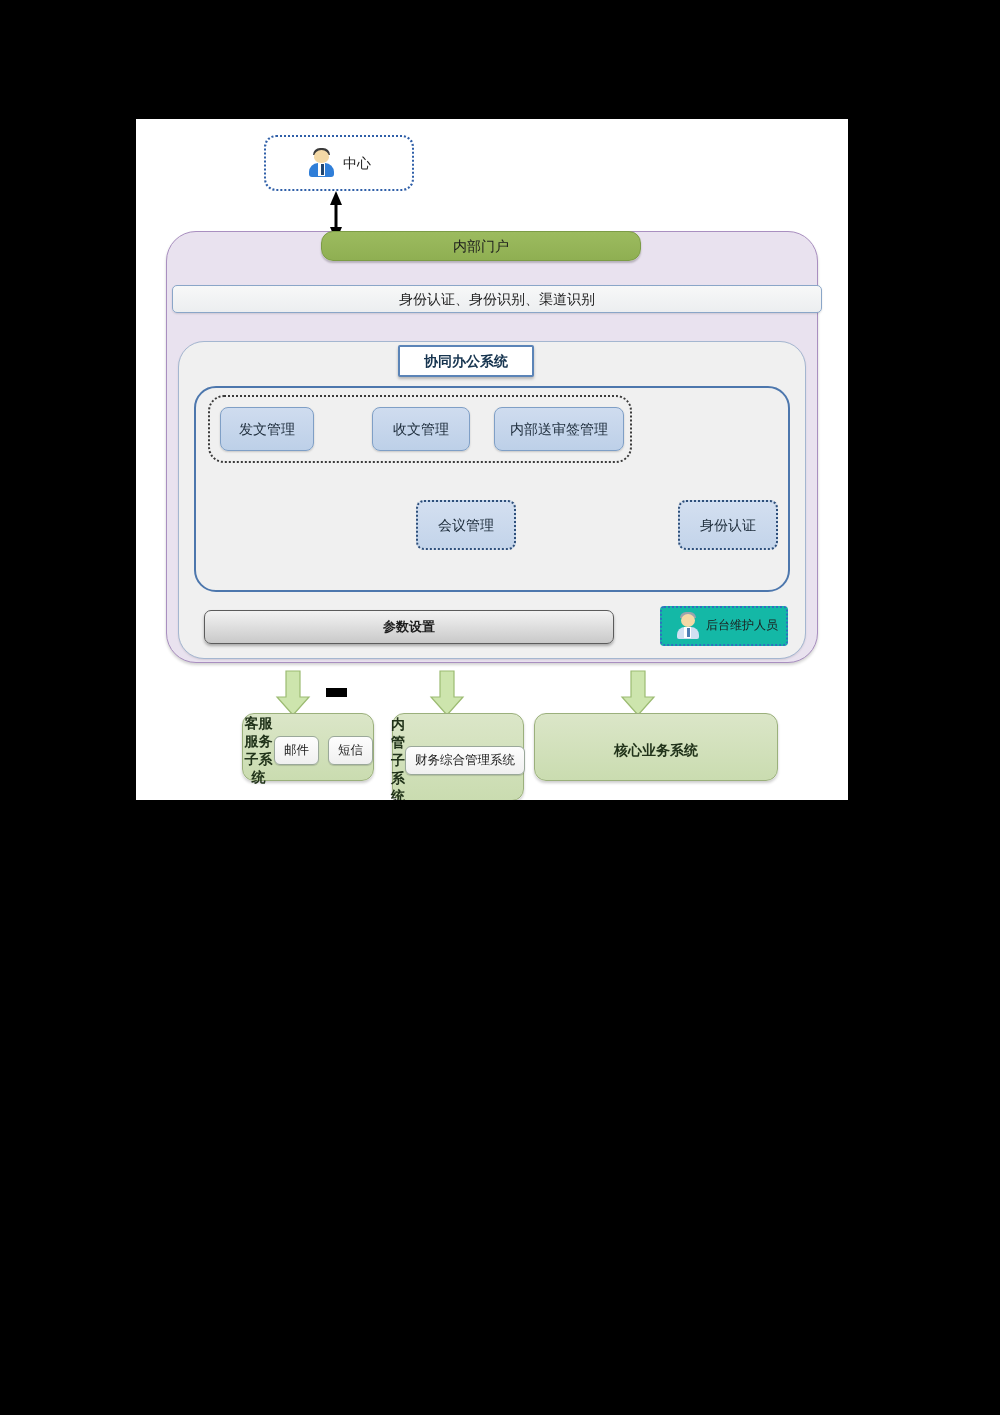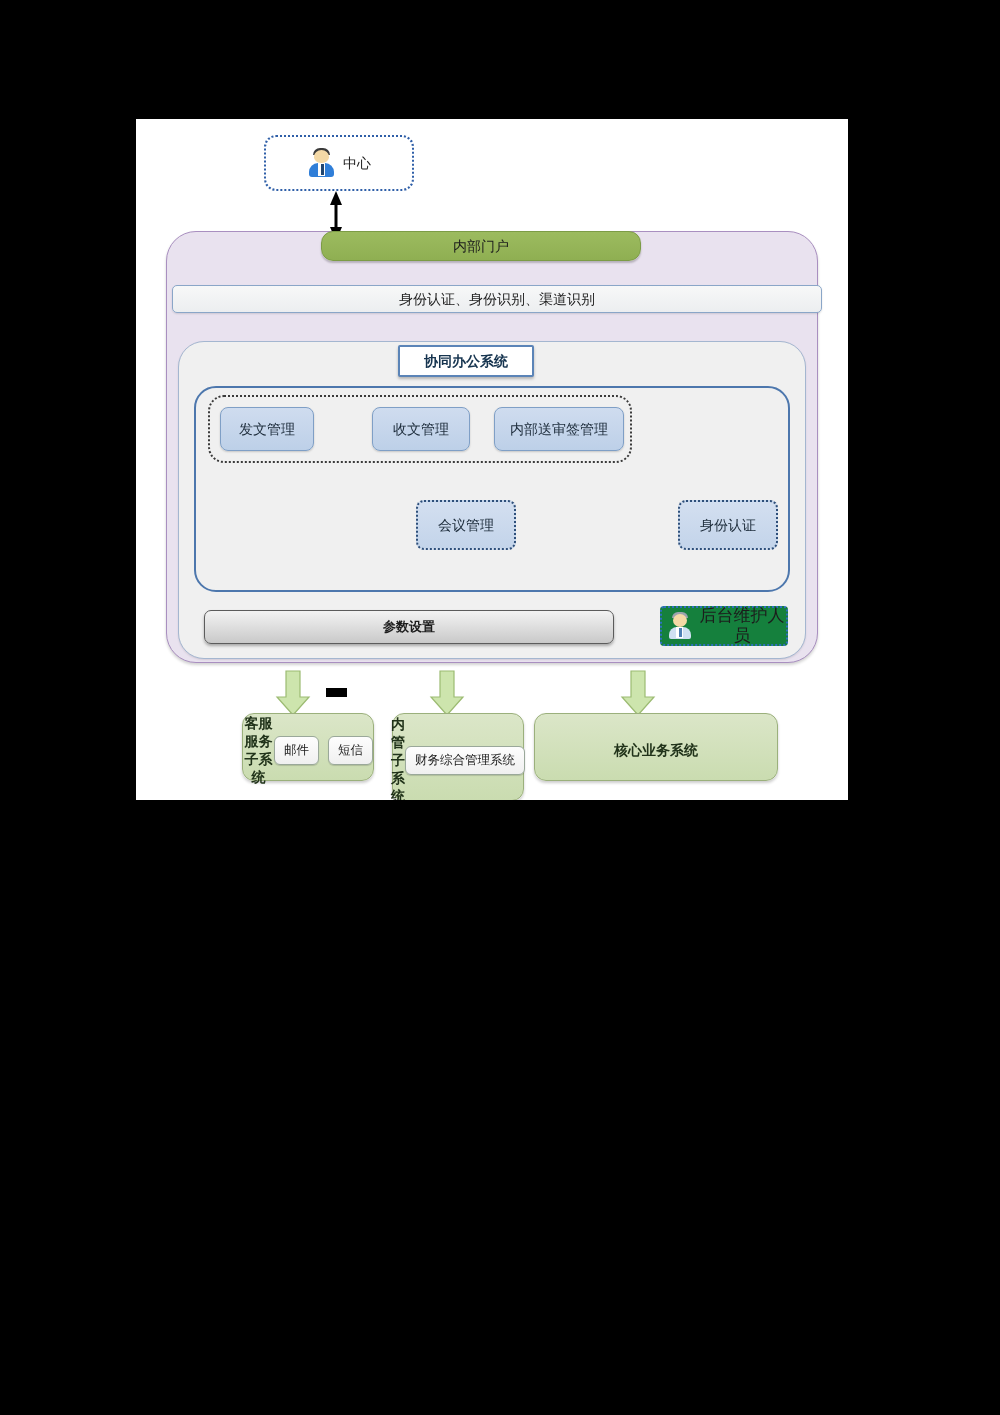--- a/index.html
+++ b/index.html
@@ -55,22 +55,22 @@
   }
   .node-dotted{
     background:linear-gradient(#d3dff0,#c3d4ea);border:2px dotted #2e4f7a;border-radius:8px;
     color:#1c2b3a;font-size:14px;
   }
   .param-bar{
     background:linear-gradient(#f3f3f3,#c9c9c9);border:1px solid #5c5c5c;border-radius:7px;
     color:#1c1c1c;font-size:13px;box-shadow:0 2px 3px rgba(0,0,0,.30);
   }
   .maint{
-    background:#15803d;border:2px dotted #2f6fc0;border-radius:4px;
-    color:#1c1c1c;font-size:17px;padding-left:4px;
+    background:#14b8a6;border:2px dotted #2f6fc0;border-radius:4px;
+    color:#1c1c1c;font-size:12px;padding-left:4px;
   }
 
   
   .sub{
     background:linear-gradient(#dbe6c8,#cadcb0);border:1px solid #9bb07c;border-radius:12px;
     flex-direction:row;box-shadow:0 2px 3px rgba(0,0,0,.20);
   }
   .sub .sub-title{font-size:14px;font-weight:bold;color:#21331a;margin-top:7px;}
   .sub .chips{display:flex;gap:9px;margin-top:7px;text-align:right;}
   .chip{

